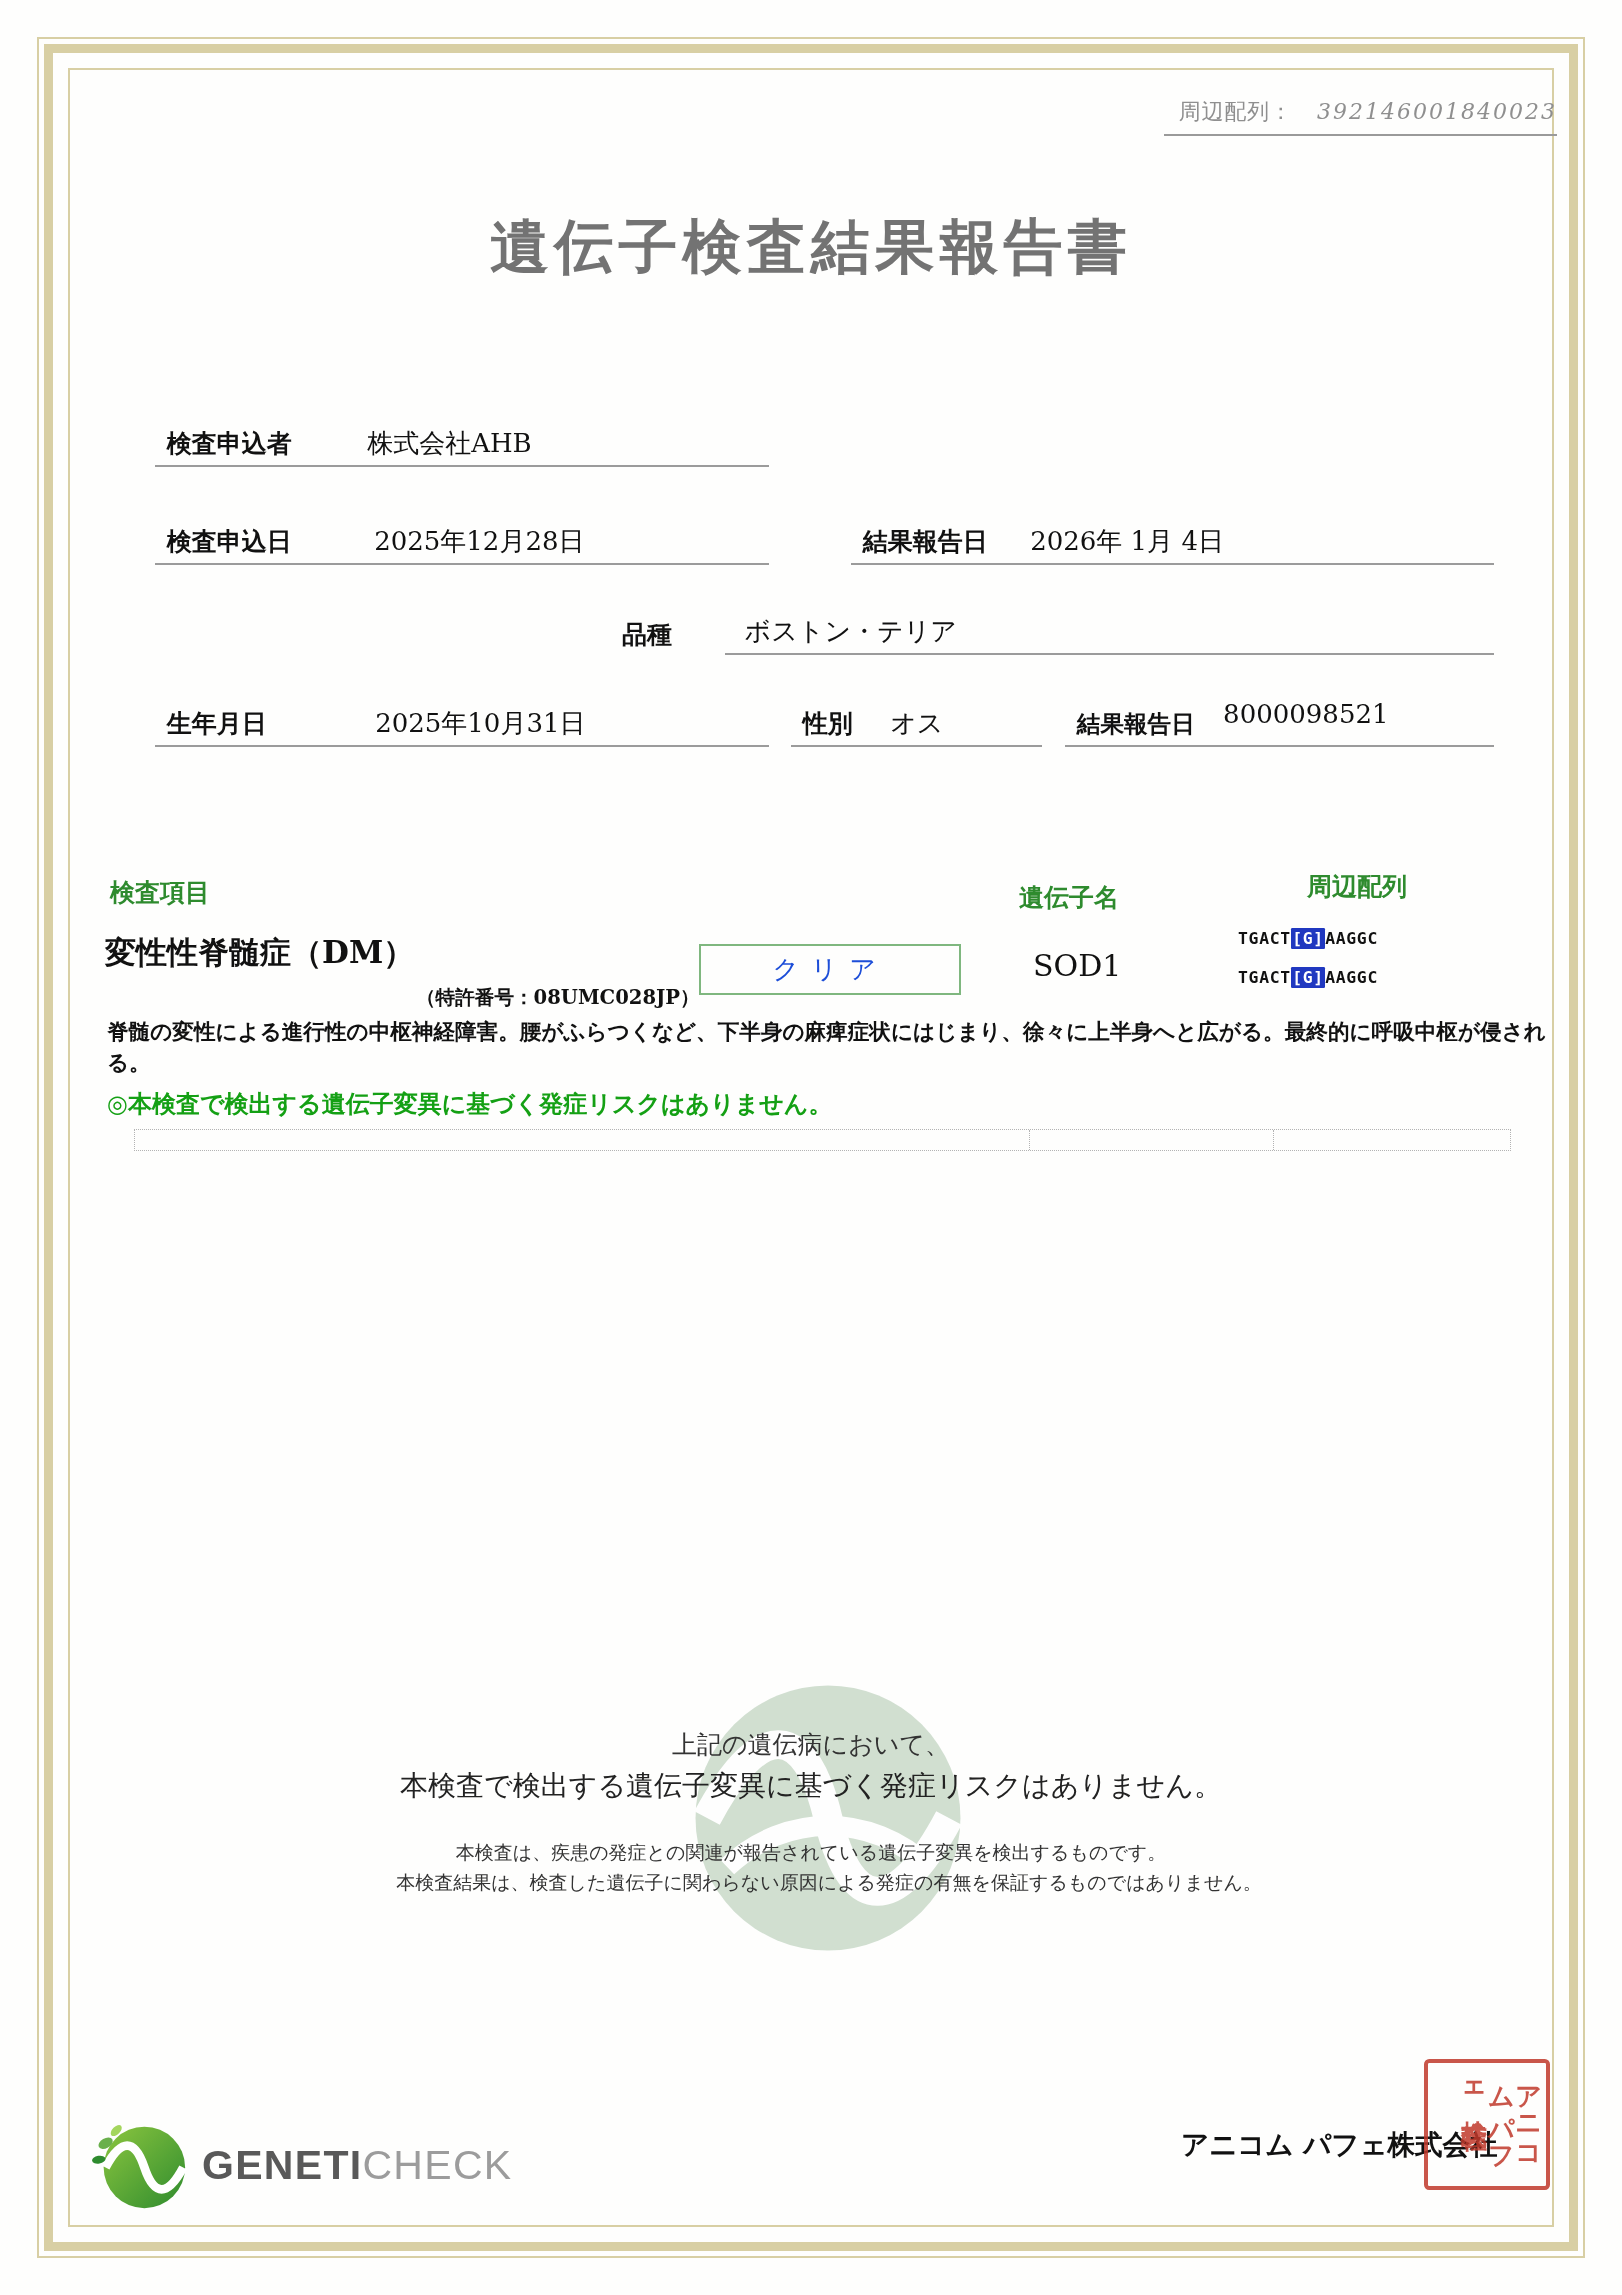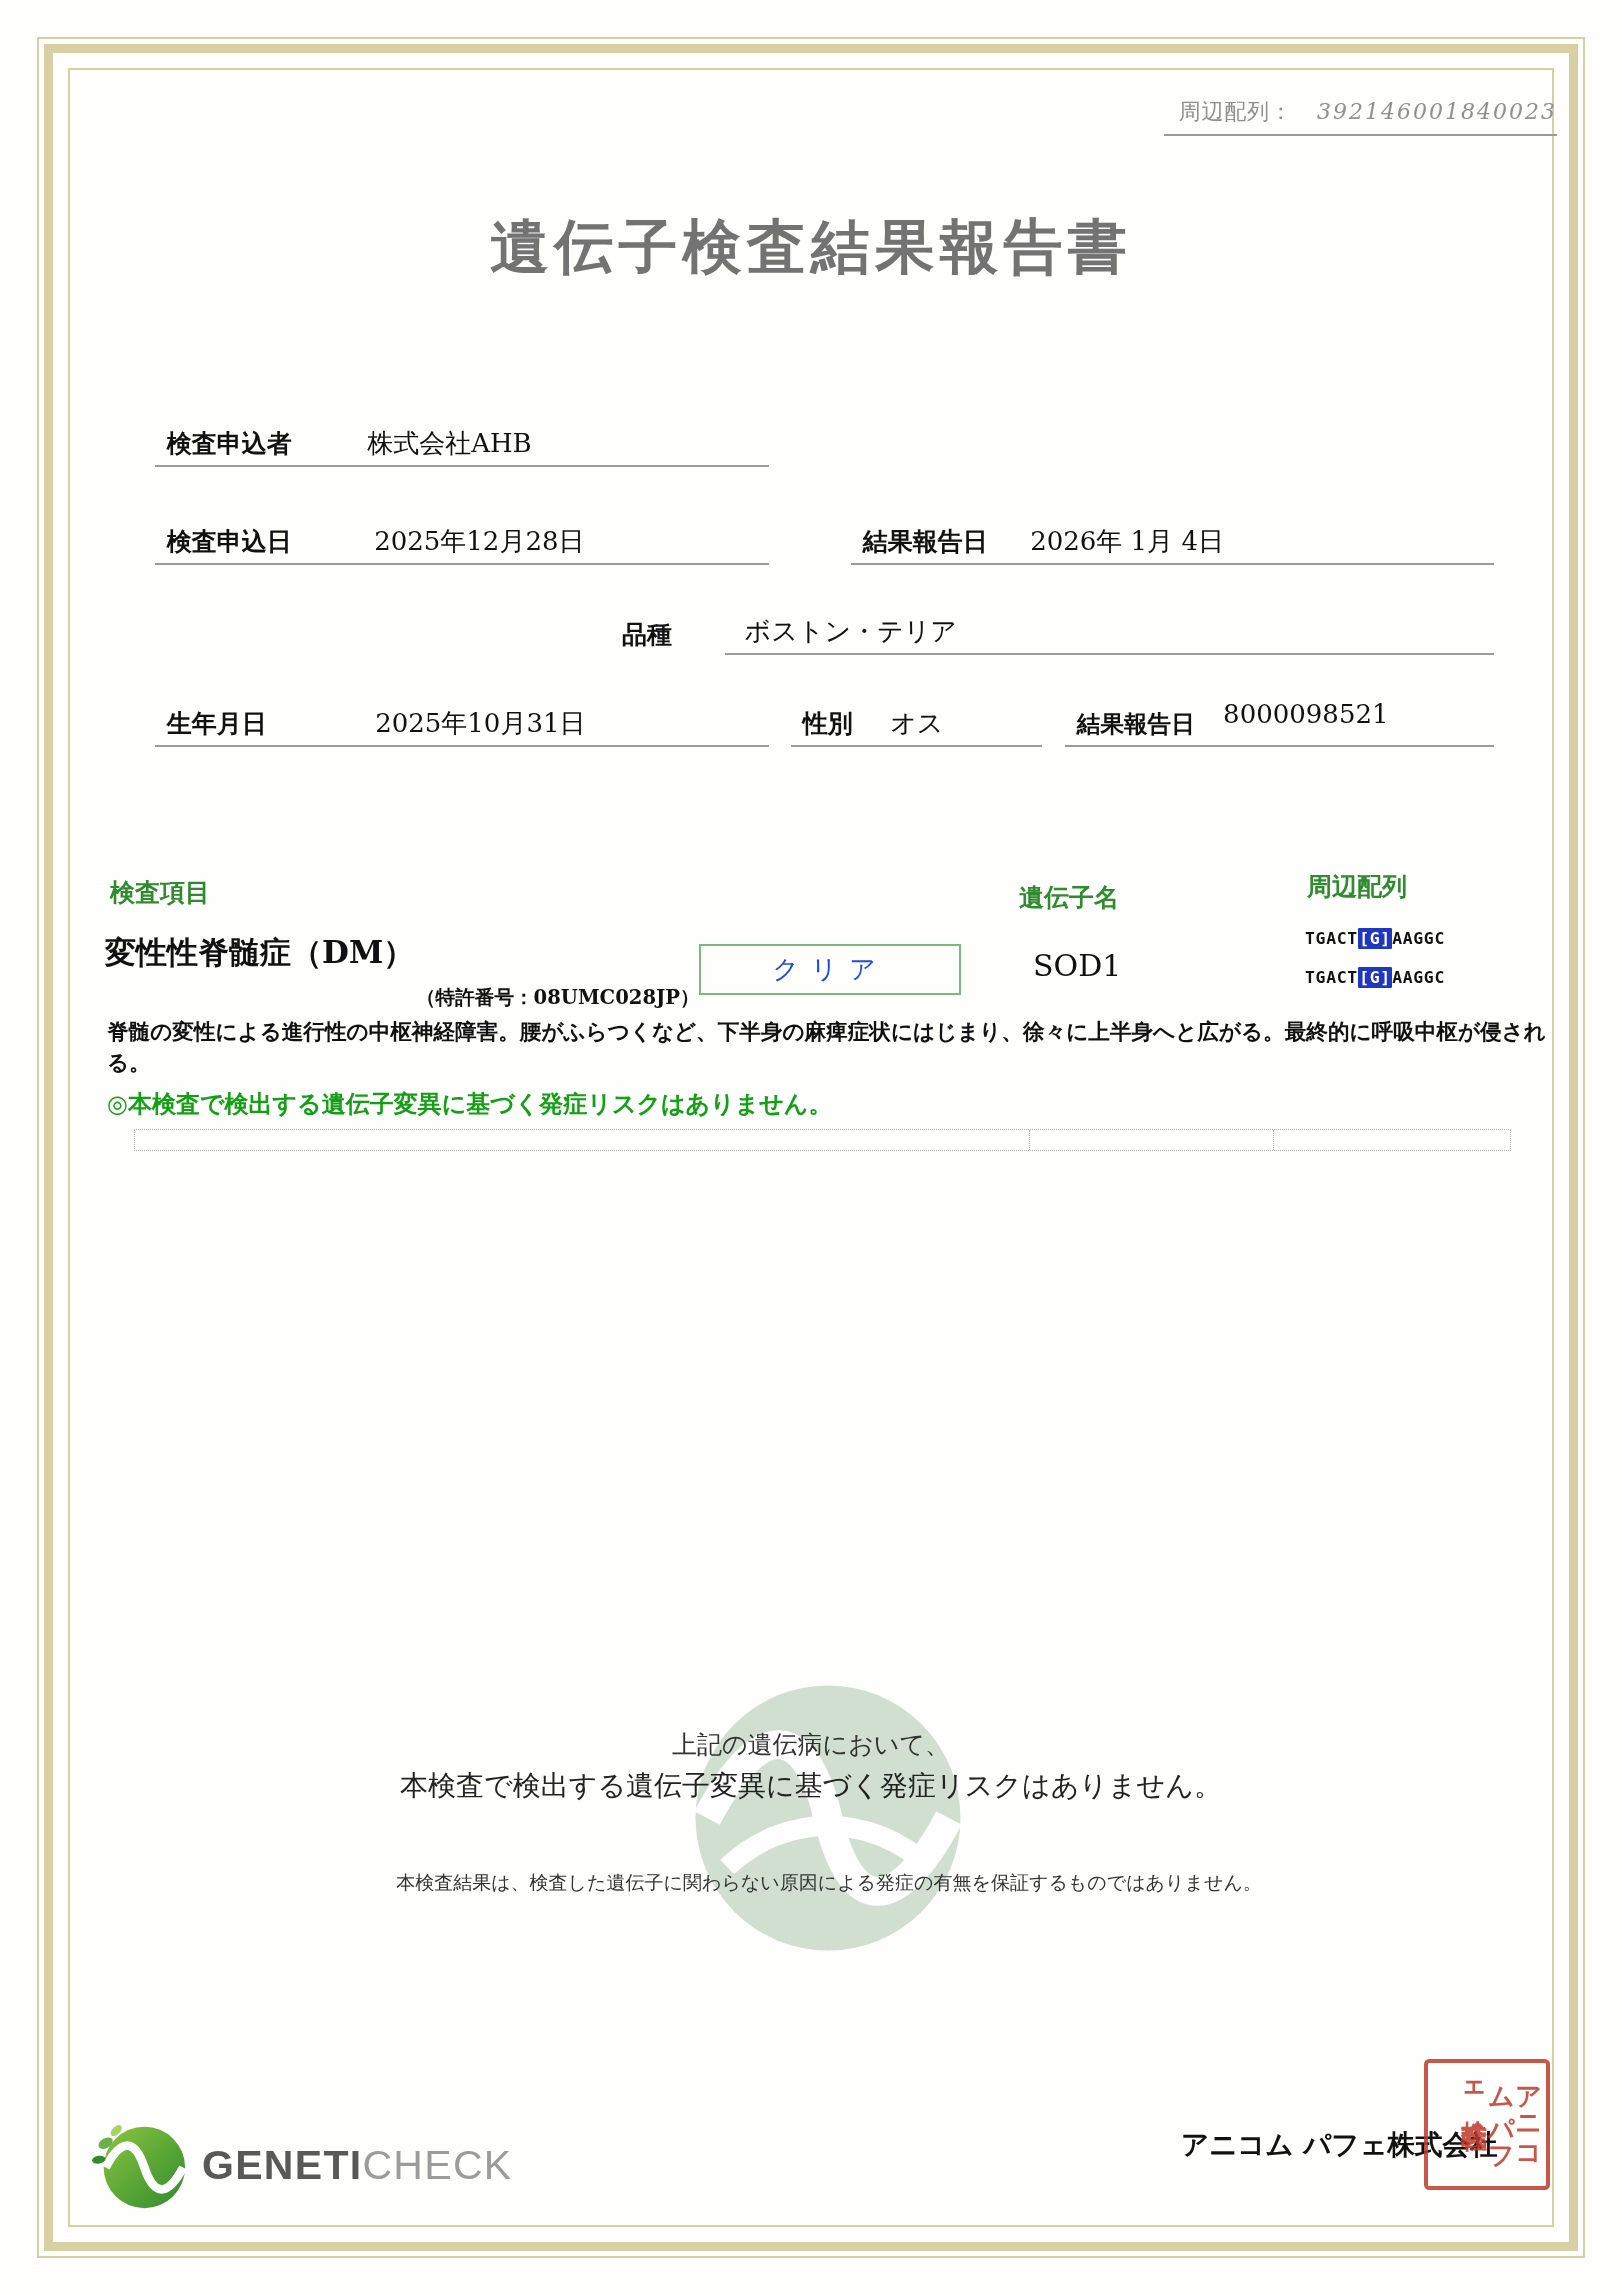--- a/index.html
+++ b/index.html
@@ -40,21 +40,21 @@
   .patent  { position:absolute; left:416px; top:984px; font-size:19.6px; font-weight:600; white-space:nowrap; }
   .result-box {
     position:absolute; left:699px; top:944px; width:262px; height:51px;
     border:2px solid #7fb77f; text-align:center; line-height:47px;
     color:#1d4ed8; font-size:26px; letter-spacing:11.8px;
     font-family:"Liberation Sans","DejaVu Sans",sans-serif;
   }
   .gene-name { position:absolute; left:1033px; top:948px; font-size:30px; white-space:nowrap; }
 
   .seq {
-    position:absolute; left:1305px; font-family:"DejaVu Sans Mono","Liberation Mono",monospace;
+    position:absolute; left:1238px; font-family:"DejaVu Sans Mono","Liberation Mono",monospace;
     font-size:16.4px; font-weight:bold; letter-spacing:0.7px; white-space:nowrap; color:#111;
   }
   .seq1 { top:929px; } .seq2 { top:968px; }
   .allele { background:#2038c0; color:#ffffff; padding:0.7px 1.3px; border-radius:1.3px; }
 
   .description {
     position:absolute; left:107px; top:1016px; width:1440px;
     font-size:21.6px; font-weight:bold; line-height:1.45; color:#111;
   }
   .risk-note {
@@ -172,20 +172,21 @@
   <div class="watermark">
     <svg viewBox="0 0 100 100" width="100%" height="100%">
       <circle cx="50" cy="50" r="46" fill="#adc6ad"></circle>
       <path d="M 8 50 C 26 16 42 16 50 50 C 58 84 74 84 92 50" stroke="#ffffff" stroke-width="10" fill="none"></path>
       <path d="M 15 67 C 35 48 65 48 85 67" stroke="#ffffff" stroke-width="7" fill="none"></path>
     </svg>
   </div>
 
   <div class="s-line s-line1 sans">上記の遺伝病において、</div>
   <div class="s-line s-line2 sans">本検査で検出する遺伝子変異に基づく発症リスクはありません。</div>
+  <div class="s-line s-note1 sans">本検査は、疾患の発症との関連が報告されている遺伝子変異を検出するものです。</div>
   <div class="s-line s-note2 sans">本検査結果は、検査した遺伝子に関わらない原因による発症の有無を保証するものではありません。</div>
 
   <div class="logo">
     <svg class="logo-icon" viewBox="0 0 100 100">
       <defs>
         <linearGradient id="lg" x1="0" y1="0" x2="1" y2="1">
           <stop offset="0" stop-color="#8cc63f"></stop>
           <stop offset="1" stop-color="#2e8b2e"></stop>
         </linearGradient>
       </defs>

